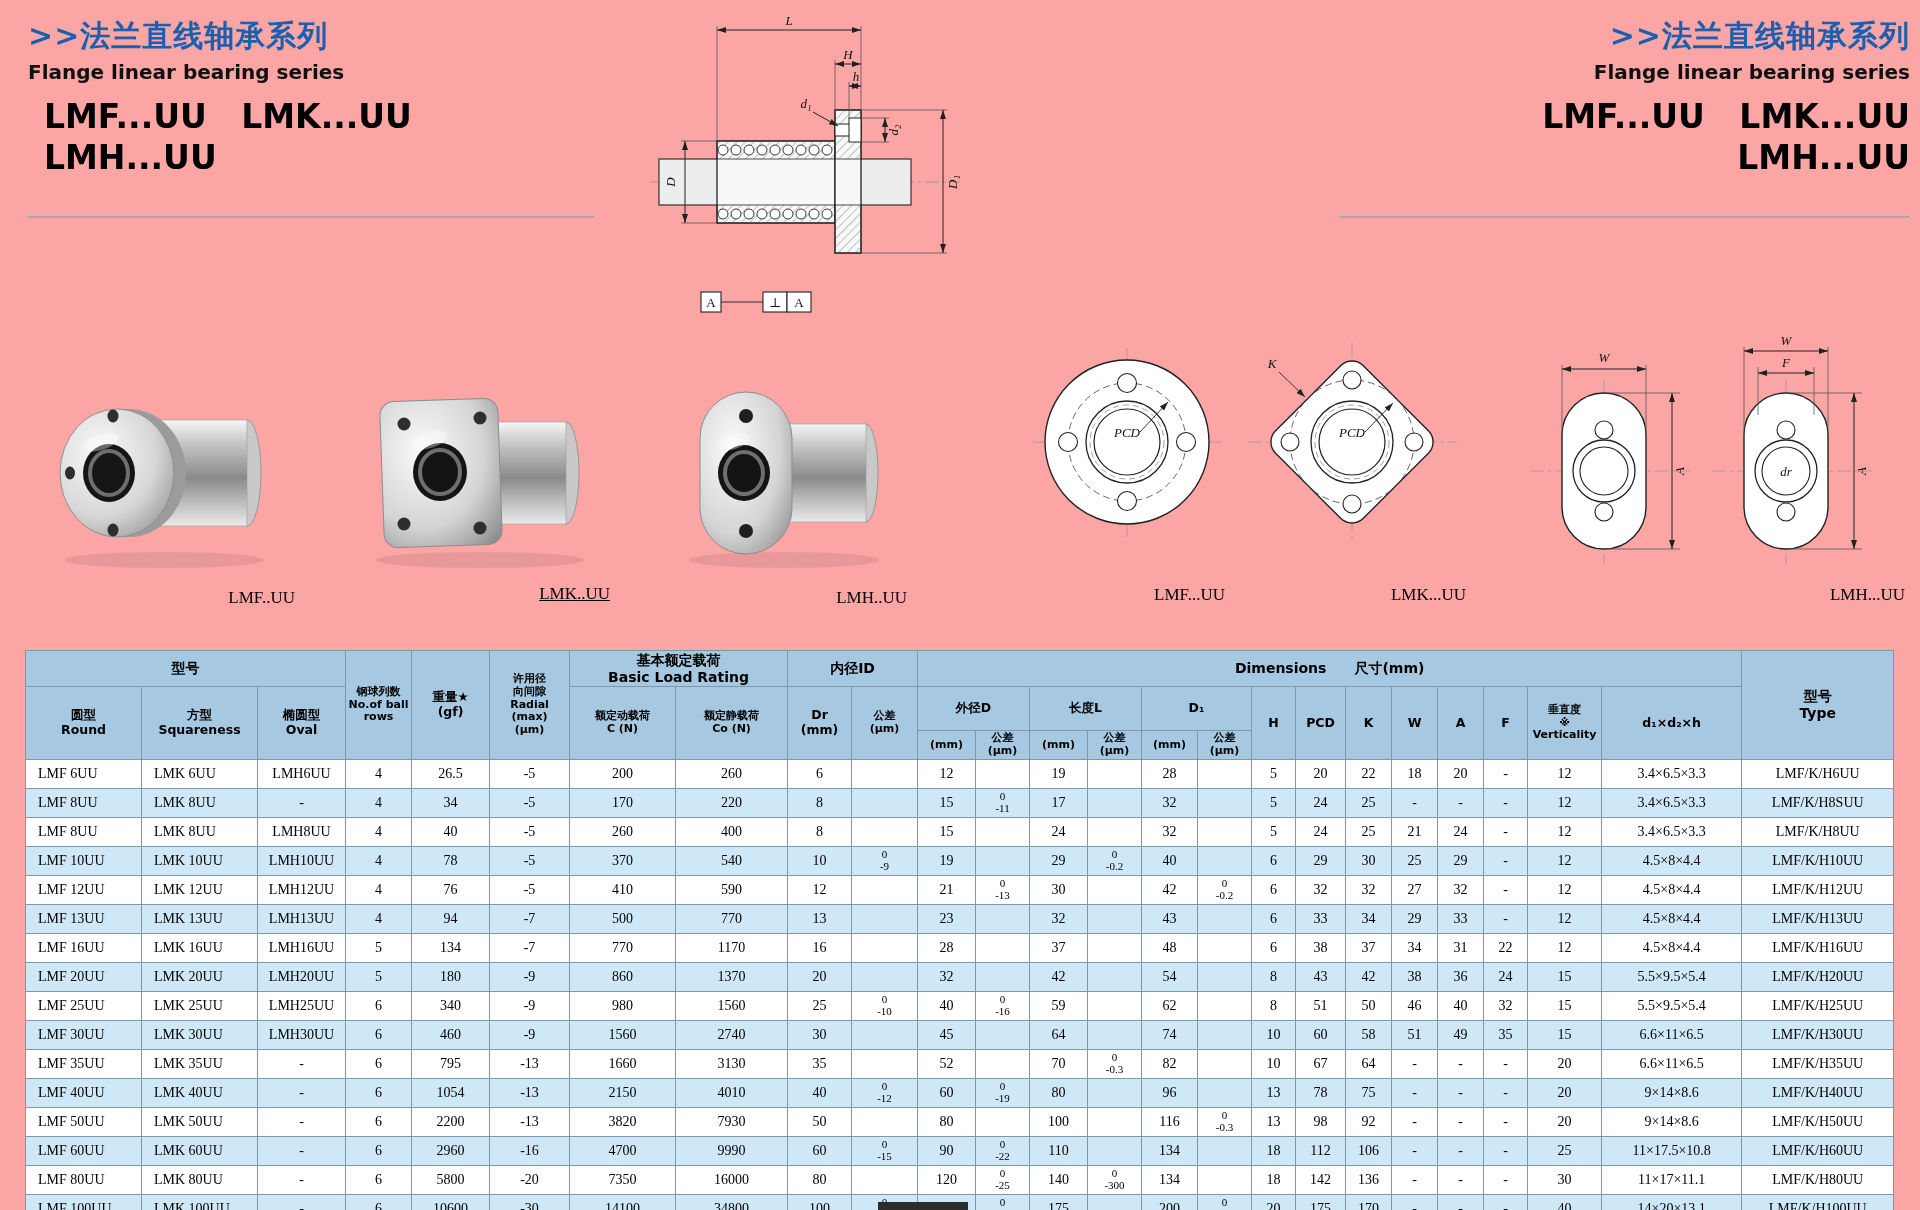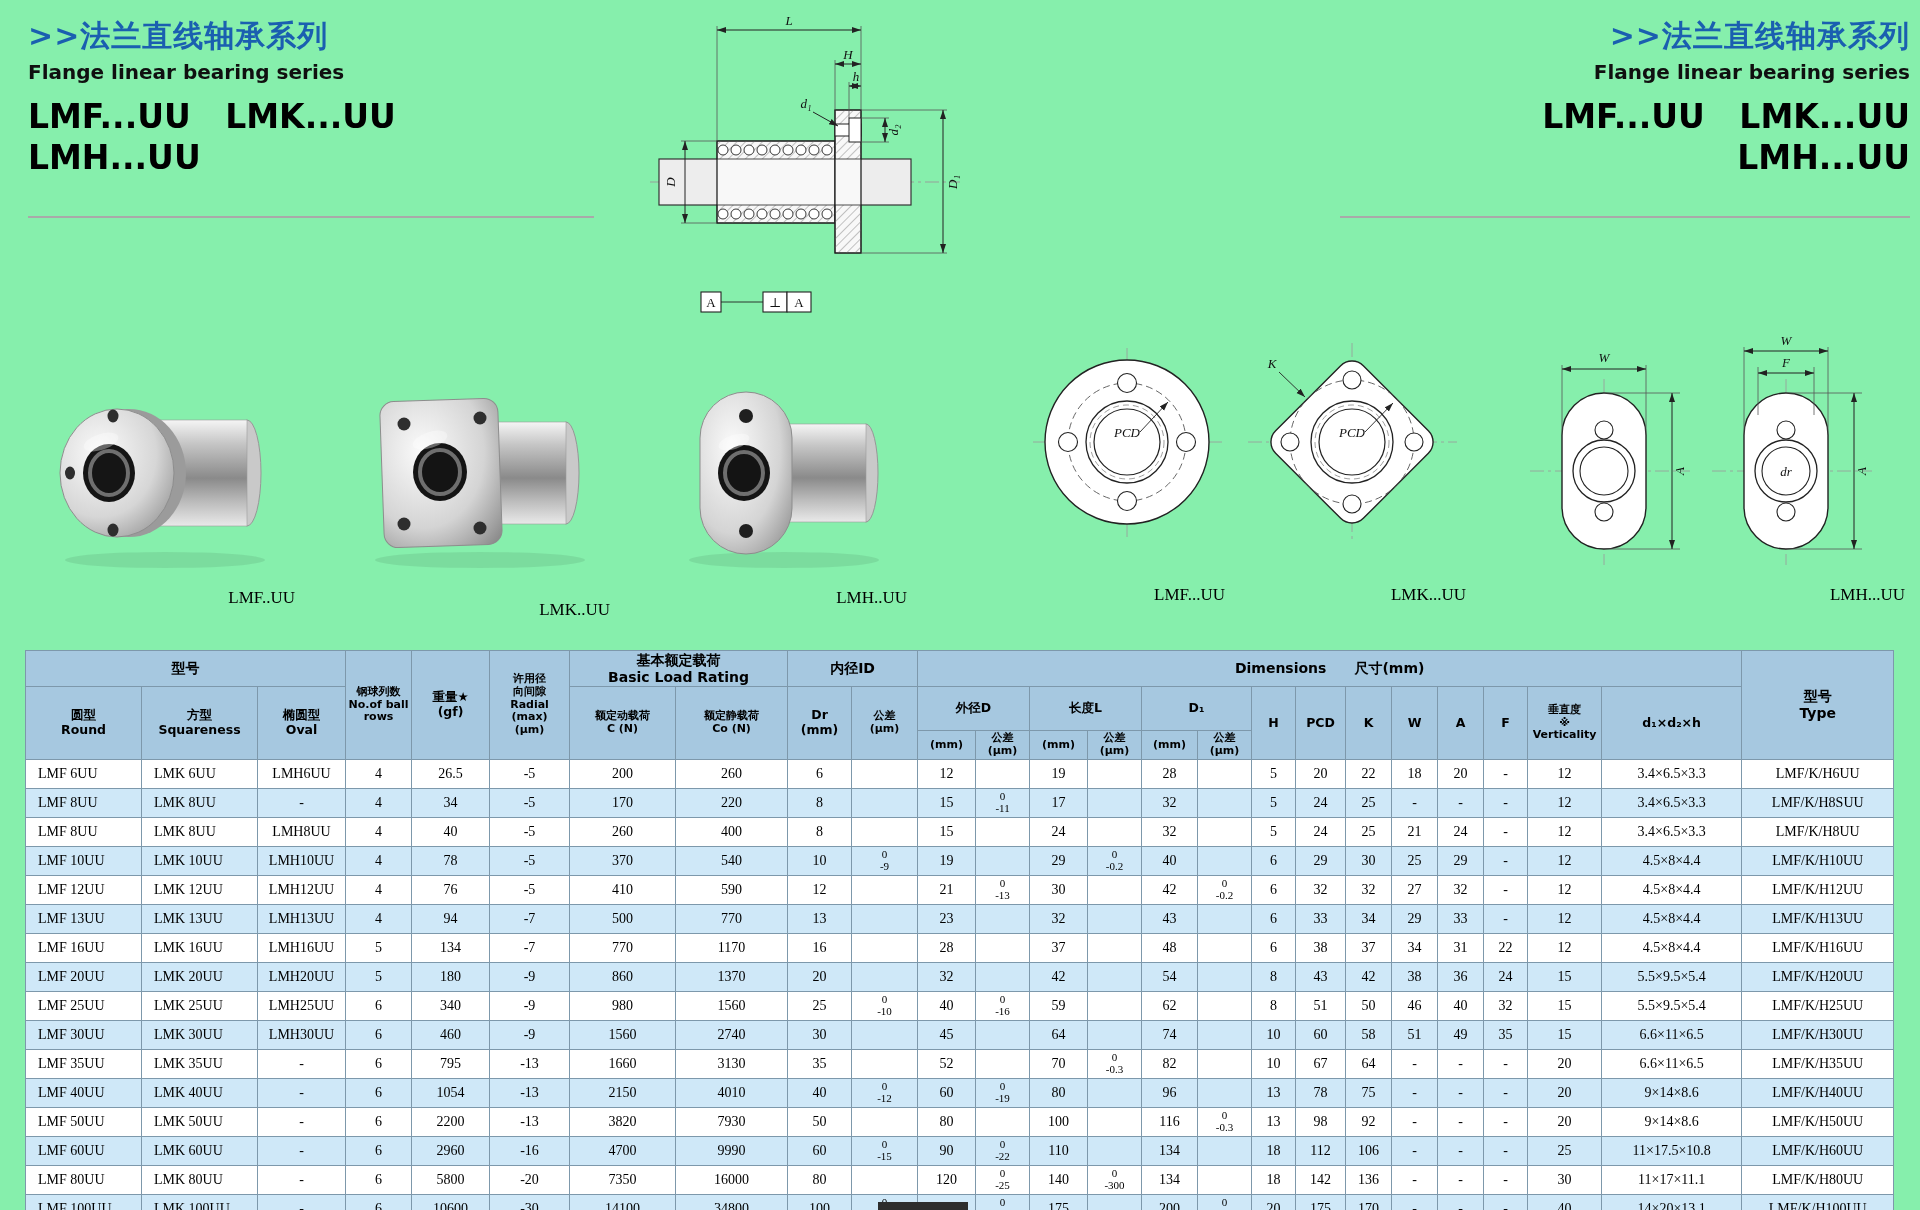--- a/index.html
+++ b/index.html
@@ -1,23 +1,23 @@
 <!DOCTYPE html>
 <html><head>
 <meta charset="utf-8">
 <style>
   html,body{margin:0;padding:0;background:#fff;}
   body{font-family:"DejaVu Sans","Liberation Sans",sans-serif;color:#000;}
-  .page{position:relative;width:1920px;height:1210px;background:#86efac;overflow:hidden;}
+  .page{position:relative;width:1920px;height:1210px;background:#fca5a5;overflow:hidden;}
   .abs{position:absolute;}
 
   
   .zh-title{font-size:30px;font-weight:bold;color:#1a5fb0;letter-spacing:1px;}
   .en-title{font-size:20px;font-weight:bold;color:#101010;margin-top:3px;}
-  .models{font-size:33px;font-weight:bold;line-height:1.25;margin-top:12px;white-space:pre;}
+  .models{font-size:33px;font-weight:bold;line-height:1.25;margin-top:12px;white-space:pre;margin-left:16px;}
   .title-right{text-align:right;}
   .rule{height:2px;background:#a9a9a9;}
 
   
   .pic-label{font-size:17px;text-align:right;font-family:"Liberation Serif","DejaVu Serif",serif;}
 
   
   svg text{font-family:"Liberation Serif","DejaVu Serif",serif;font-style:italic;font-size:13px;fill:#111;}
   svg text.up{font-style:normal;}
 
@@ -187,21 +187,21 @@
     <rect x="98" y="54" width="108" height="102" fill="url(#p2b)" stroke="#9a9a9a" stroke-width="0.6"></rect>
     <rect x="22" y="32" width="118" height="146" rx="14" fill="url(#p2f)" stroke="#8d8d8d" transform="rotate(-2 81 105)"></rect>
     <circle cx="44" cy="56" r="6.5" fill="#2e2e2e"></circle>
     <circle cx="120" cy="50" r="6.5" fill="#2e2e2e"></circle>
     <circle cx="44" cy="156" r="6.5" fill="#2e2e2e"></circle>
     <circle cx="120" cy="160" r="6.5" fill="#2e2e2e"></circle>
     <ellipse cx="80" cy="104" rx="27" ry="29" fill="#141414"></ellipse>
     <ellipse cx="80" cy="104" rx="20" ry="22" fill="none" stroke="#6f6f6f" stroke-width="4"></ellipse>
     <ellipse cx="70" cy="72" rx="18" ry="8" fill="rgba(255,255,255,0.35)" transform="rotate(-18 70 72)"></ellipse>
   </svg>
-  <div class="abs pic-label" style="left:360px;top:600px;width:250px;">LMK..UU</div>
+  <div class="abs pic-label" style="left:360px;top:584px;width:250px;text-decoration:underline;">LMK..UU</div>
 
   <svg class="abs" style="left:672px;top:368px;" width="235" height="205" viewBox="0 0 235 205">
     <defs>
       <linearGradient id="p3b" x1="0" y1="0" x2="0" y2="1">
           <stop offset="0" stop-color="#f5f5f5"></stop>
           <stop offset="0.22" stop-color="#c6c6c6"></stop>
           <stop offset="0.55" stop-color="#8a8a8a"></stop>
           <stop offset="0.78" stop-color="#bdbdbd"></stop>
           <stop offset="1" stop-color="#e9e9e9"></stop>
         </linearGradient>

